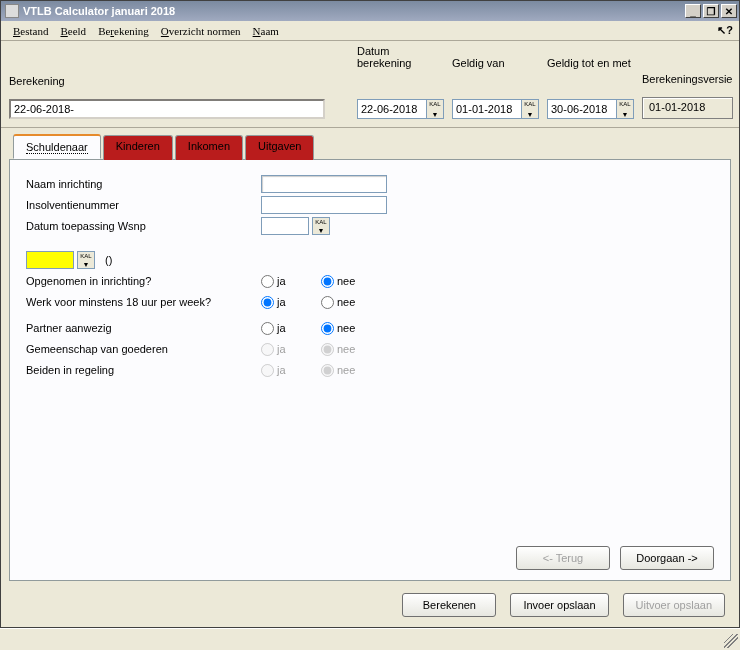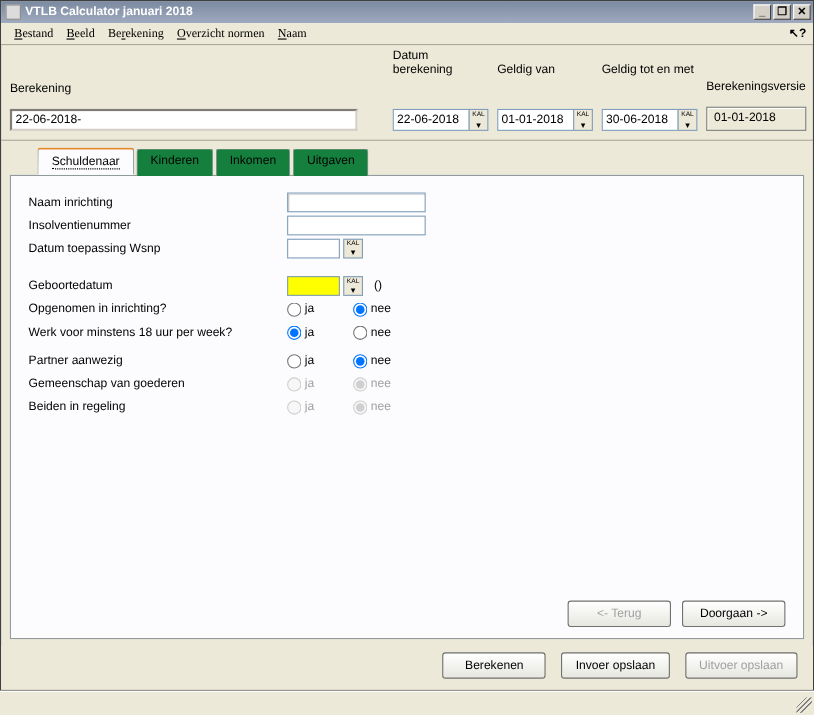--- a/index.html
+++ b/index.html
@@ -117,27 +117,26 @@
     background: #ece9d8;
     height: 22px;
     padding: 3px 6px;
     box-shadow: inset 1px 1px 0 #fff;
   }
   .tabstrip {
     display: flex;
     padding: 6px 8px 0 12px;
     position: relative;
     z-index: 2;
-    margin-left: 21px;
   }
   .tab {
     padding: 4px 12px 4px 12px;
     border: 1px solid #919b9c;
     border-bottom: none;
-    background: #15803d;
+    background: #b91c1c;
     border-radius: 3px 3px 0 0;
     margin-right: 2px;
     cursor: pointer;
     position: relative;
     top: 1px;
   }
   .tab.active {
     background: #fcfcfe;
     border-bottom: 1px solid #fcfcfe;
     top: 0;
@@ -329,21 +328,20 @@
 
       <div class="form-row">
         <div class="form-label">Datum toepassing Wsnp</div>
         <div class="form-control">
           <input class="small-date" value="" style="">
           <div class="cal-btn" style="height:18px"></div>
         </div>
       </div>
 
       <div class="form-row gap-above">
-        <div class="form-label">Geboortedatum</div>
         <div class="form-control">
           <input class="small-date yellow" value="" style="">
           <div class="cal-btn" style="height:18px"></div>
           <span class="age-paren">()</span>
         </div>
       </div>
 
       <div class="form-row">
         <div class="form-label">Opgenomen in inrichting?</div>
         <div class="form-control radio-group">

